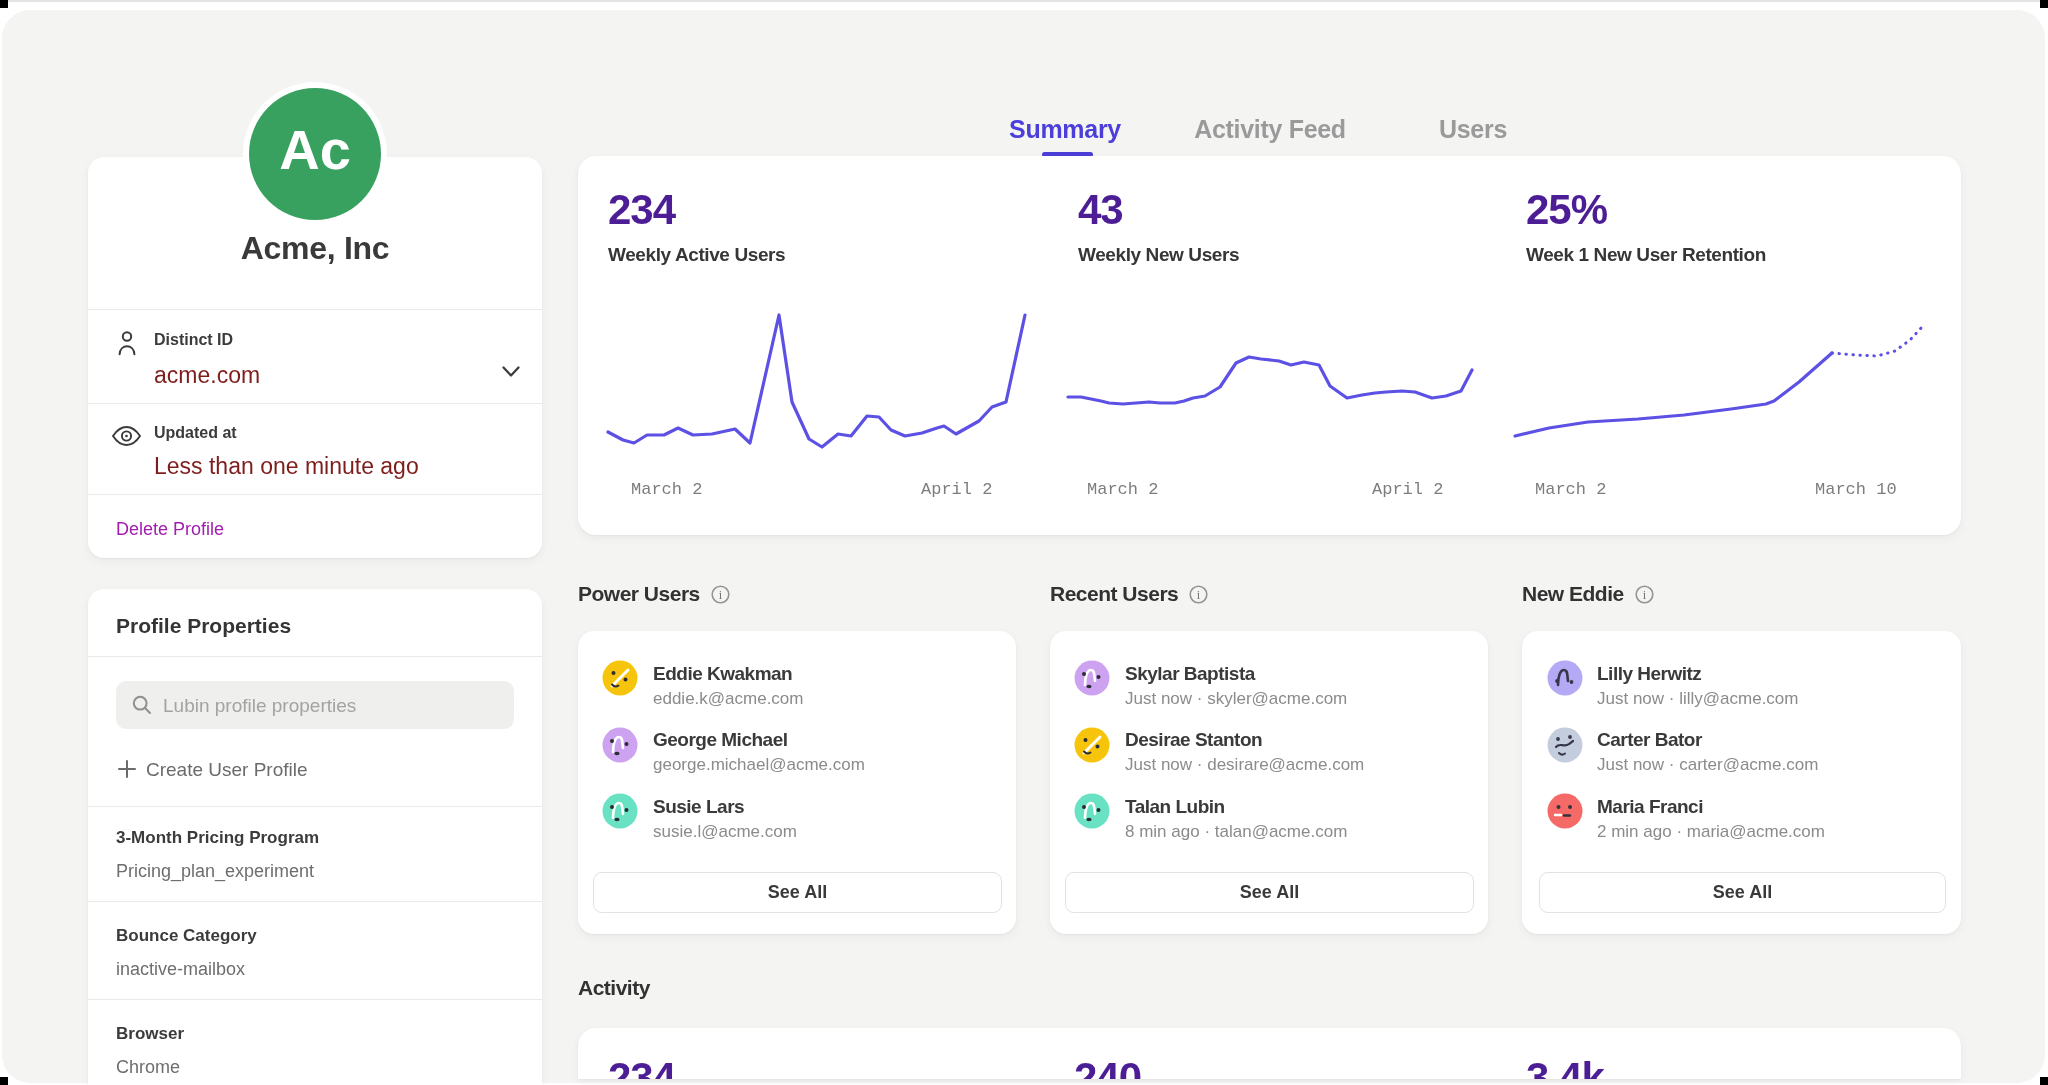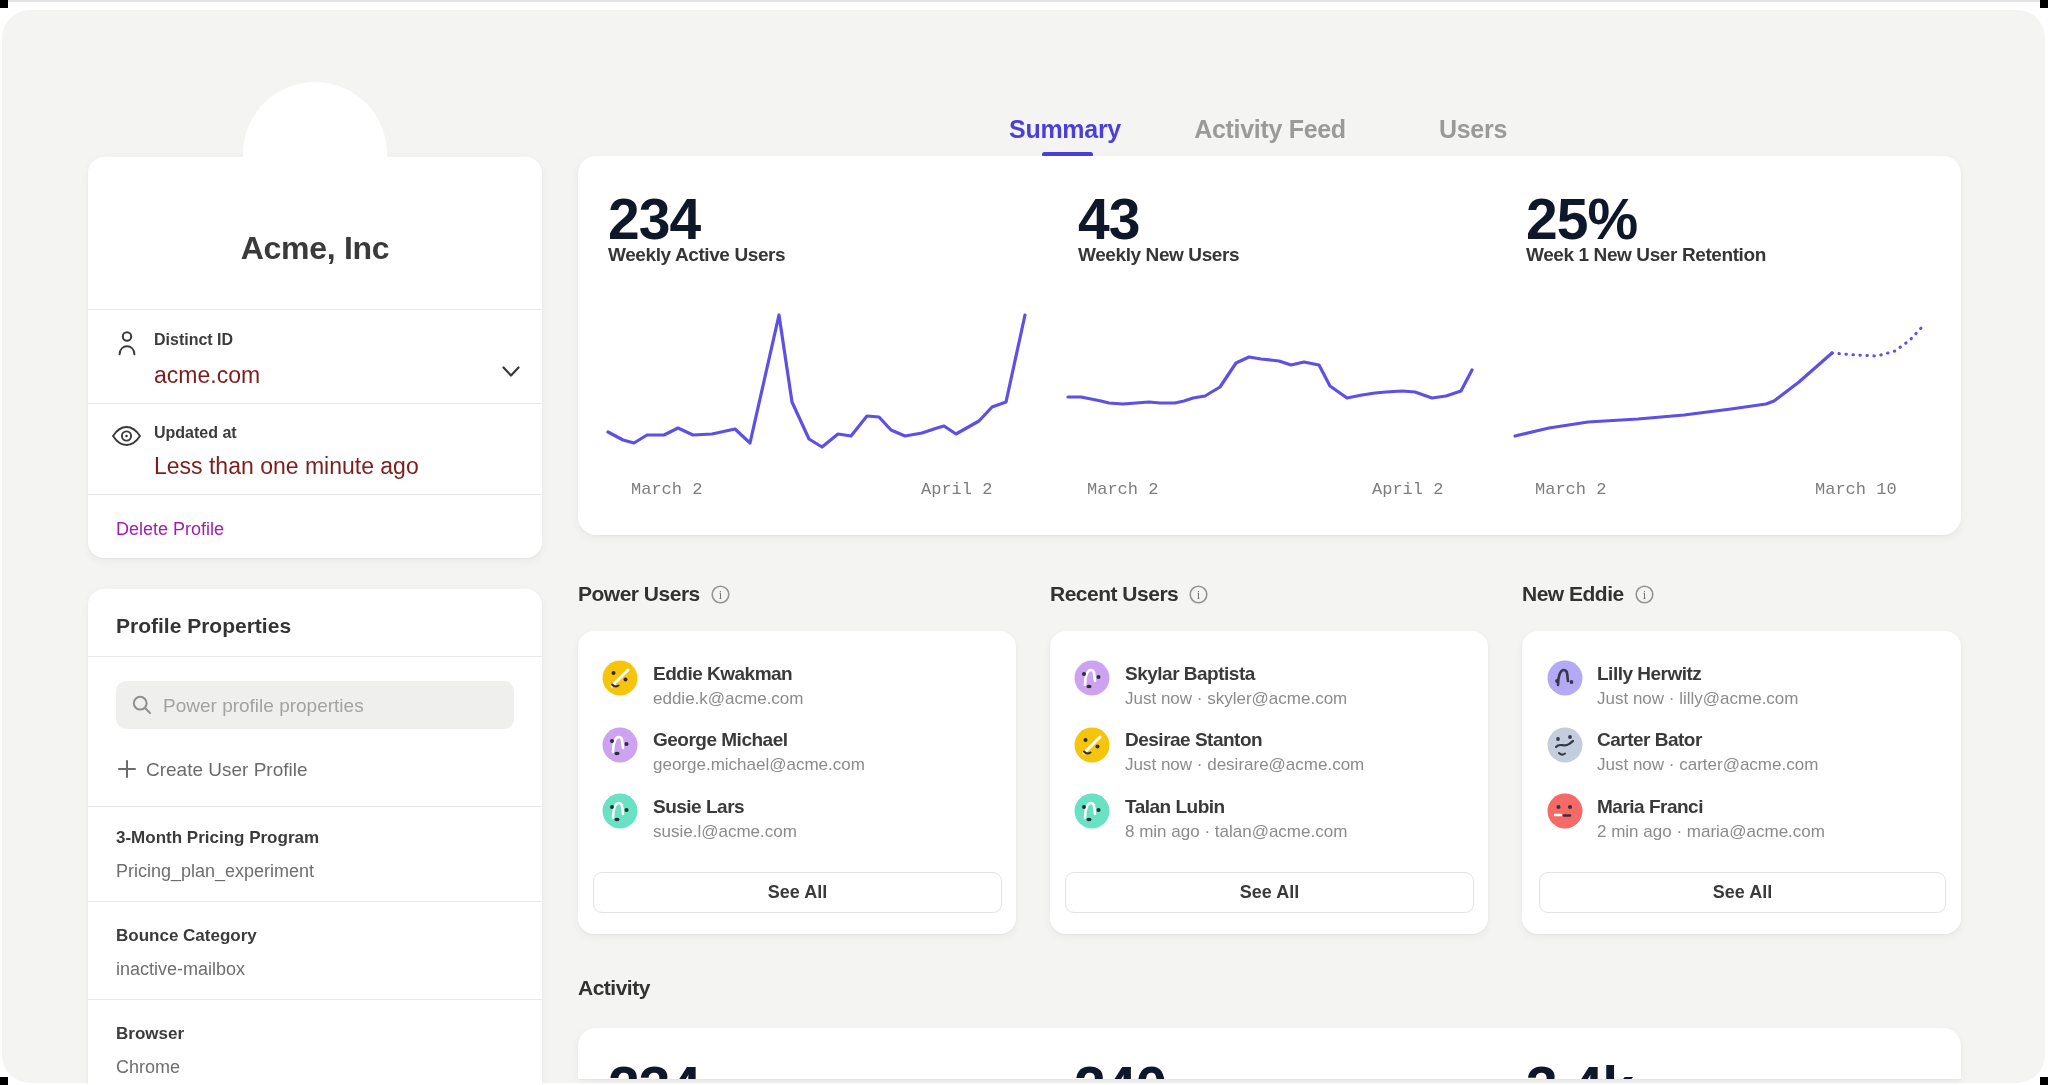--- a/index.html
+++ b/index.html
@@ -8,39 +8,42 @@
   .corner { position:absolute; width:8px; height:8px; background:#000; }
   #topband { position:absolute; left:0; top:0; width:2048px; height:2px; background:#e4e4e4; }
   #page { position:absolute; left:2px; top:10px; width:2043px; height:1073px; background:#f4f4f3; border-radius:28px; }
   .abs { position:absolute; }
   .card { position:absolute; background:#fff; border-radius:16px; box-shadow:0 1px 2px rgba(30,30,30,.04), 0 3px 10px rgba(30,30,30,.05); }
   .hr { position:absolute; height:1px; background:#eaeae8; }
   .lbl { font-size:16px; font-weight:700; color:#3b3b3b; }
   .val { font-size:23px; color:#7f1d1d; }
   .heading { font-size:21px; font-weight:700; color:#323232; letter-spacing:-0.5px; }
   .hrow { display:inline-flex; align-items:center; gap:11px; }
-  .bignum { font-size:57px; font-weight:700; color:#0f172a; letter-spacing:-1px; }
+  .bignum { font-size:42px; font-weight:700; color:#4c1d95; letter-spacing:-1px; }
   .paneltitle { font-size:19px; font-weight:700; color:#363636; letter-spacing:-0.4px; }
   .mono { font-family:"Liberation Mono", monospace; font-size:17px; color:#7d7d7d; }
   .name { font-size:19px; font-weight:700; color:#3a3a3a; letter-spacing:-0.5px; }
   .sub { font-size:17px; color:#8b8b8b; }
   .seeall { position:absolute; height:41px; border:1px solid #e2e2e0; border-radius:9px; background:#fff; text-align:center; line-height:39px; font-size:18px; font-weight:700; color:#3a3a3a; }
 </style>
 </head>
 <body>
 <div id="stage">
   <div id="topband"></div>
   <div class="corner" style="left:0;top:0;"></div>
   <div class="corner" style="right:0;top:0;"></div>
   <div class="corner" style="left:0;bottom:0;"></div>
   <div class="corner" style="right:0;bottom:0;"></div>
   <div id="page"></div>
 
   <div class="card" id="profilecard" style="left:88px; top:157px; width:454px; height:401px;"></div>
   <div class="abs" style="left:243px; top:82px; width:144px; height:144px; border-radius:50%; background:#fff;"></div>
+  <div class="abs" style="left:249px; top:88px; width:132px; height:132px; border-radius:50%; background:#38a15f; text-align:center;">
+    <span style="font-size:56px; font-weight:700; color:#fff; line-height:123px; display:inline-block;">Ac</span>
+  </div>
   <div class="abs" style="left:88px; top:230px; width:454px; text-align:center; font-size:32px; font-weight:700; color:#3a3a3a; letter-spacing:-0.3px;">Acme, Inc</div>
 
   <div class="hr" style="left:88px; top:309px; width:454px;"></div>
 
   <svg class="abs" style="left:114px; top:326px;" width="26" height="30" viewBox="0 0 26 30" fill="none" stroke="#3a3a3a" stroke-width="2" stroke-linecap="round">
     <circle cx="13" cy="10.5" r="4.2"></circle>
     <path d="M5.6 28.2 C5.9 23.2 9.1 20.3 13 20.3 S20.1 23.2 20.4 28.2"></path>
   </svg>
   <div class="abs lbl" style="left:154px; top:331px;">Distinct ID</div>
   <div class="abs val" style="left:154px; top:362px;">acme.com</div>
@@ -63,21 +66,21 @@
 
   <div class="card" id="propscard" style="left:88px; top:589px; width:454px; height:531px; border-radius:16px;"></div>
   <div class="abs" style="left:116px; top:614px; font-size:21px; font-weight:700; color:#343434;">Profile Properties</div>
   <div class="hr" style="left:88px; top:656px; width:454px;"></div>
 
   <div class="abs" style="left:116px; top:681px; width:398px; height:48px; background:#efefed; border-radius:10px;"></div>
   <svg class="abs" style="left:132px; top:695px;" width="20" height="20" viewBox="0 0 20 20" fill="none" stroke="#8f8f8f" stroke-width="2" stroke-linecap="round">
     <circle cx="8.2" cy="8.2" r="6.4"></circle>
     <line x1="13" y1="13" x2="18" y2="18"></line>
   </svg>
-  <div class="abs" style="left:163px; top:695px; font-size:19px; color:#a3a3a3;">Power profile properties</div>
+  <div class="abs" style="left:163px; top:695px; font-size:19px; color:#a3a3a3;">Lubin profile properties</div>
 
   <svg class="abs" style="left:118px; top:760px;" width="18" height="18" viewBox="0 0 18 18" stroke="#6b6b6b" stroke-width="2" stroke-linecap="round">
     <line x1="9" y1="1" x2="9" y2="17"></line>
     <line x1="1" y1="9" x2="17" y2="9"></line>
   </svg>
   <div class="abs" style="left:146px; top:759px; font-size:19px; color:#6b6b6b;">Create User Profile</div>
 
   <div class="hr" style="left:88px; top:806px; width:454px;"></div>
   <div class="abs lbl" style="left:116px; top:828px; font-size:17px;">3-Month Pricing Program</div>
   <div class="abs" style="left:116px; top:861px; font-size:18px; color:#6e6e6e;">Pricing_plan_experiment</div>

